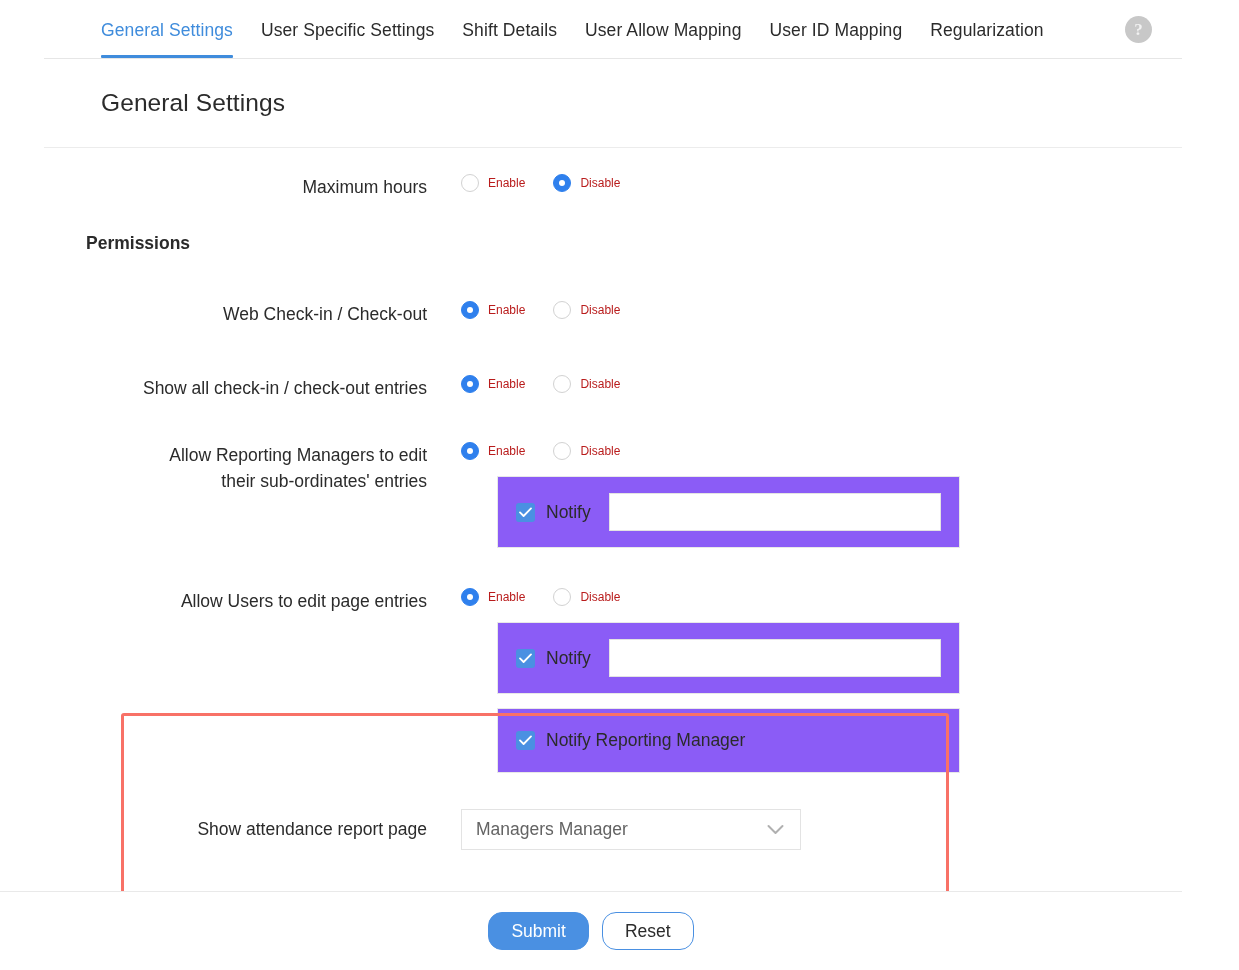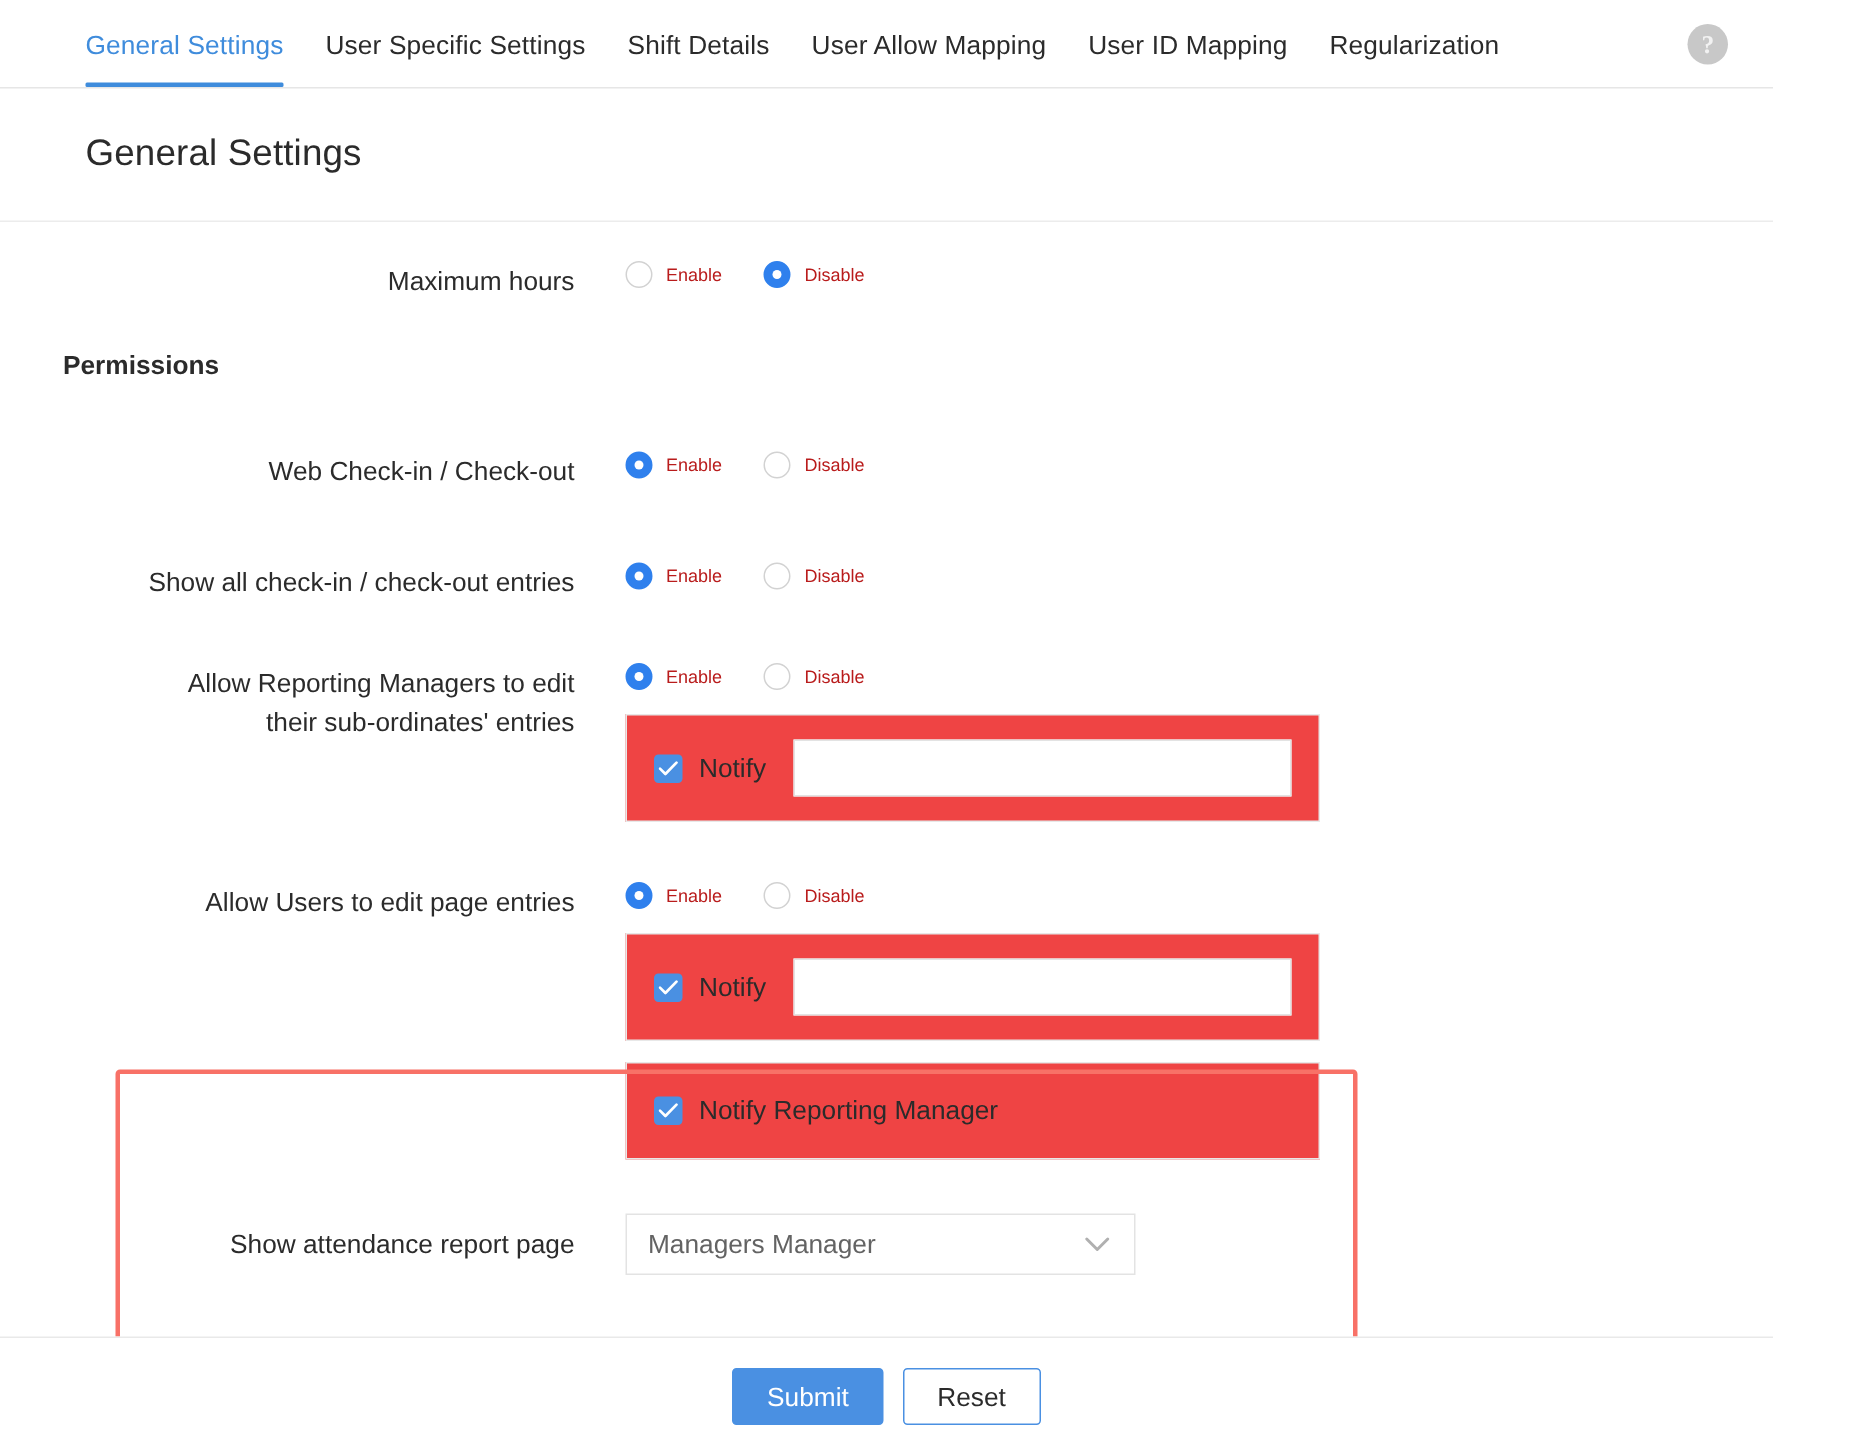--- a/index.html
+++ b/index.html
@@ -9,20 +9,21 @@
     background: #ffffff;
     font-family: "Liberation Sans", sans-serif;
     color: #2b2b2b;
     overflow: hidden;
   }
   .page {
     position: relative;
     width: 1182px;
     height: 970px;
     background: #ffffff;
+    padding-left: 44px;
   }
 
   
   .tabbar {
     position: relative;
     height: 59px;
     border-bottom: 1px solid #e6e6e6;
     display: flex;
     align-items: flex-start;
     padding-left: 57px;
@@ -139,25 +140,26 @@
   }
   .radio-label {
     font-size: 12px;
     color: #b91c1c;
     white-space: nowrap;
   }
 
   
   .subpanel {
     border: 1px solid #e8e8e8;
-    background: #ef4444;
+    background: #8b5cf6;
     display: flex;
     align-items: center;
     padding: 16px 18px;
     width: 463px;
+    margin-left: 36px;
   }
   .cb-wrap { display: flex; align-items: center; cursor: pointer; }
   .checkbox {
     width: 19px; height: 19px;
     border-radius: 3px;
     background: #4a90e2;
     position: relative;
     flex: 0 0 auto;
     margin-right: 11px;
   }
@@ -224,21 +226,21 @@
     justify-content: center;
     gap: 13px;
     background: #ffffff;
   }
   .btn {
     font-family: "Liberation Sans", sans-serif;
     font-size: 17.5px;
     padding: 0 22px;
     height: 38px;
     line-height: 36px;
-    border-radius: 3px;
+    border-radius: 14px;
     cursor: pointer;
   }
   .btn-primary {
     background: #4a90e2;
     border: 1px solid #4a90e2;
     color: #ffffff;
   }
   .btn-secondary {
     background: #ffffff;
     border: 1px solid #4a90e2;

